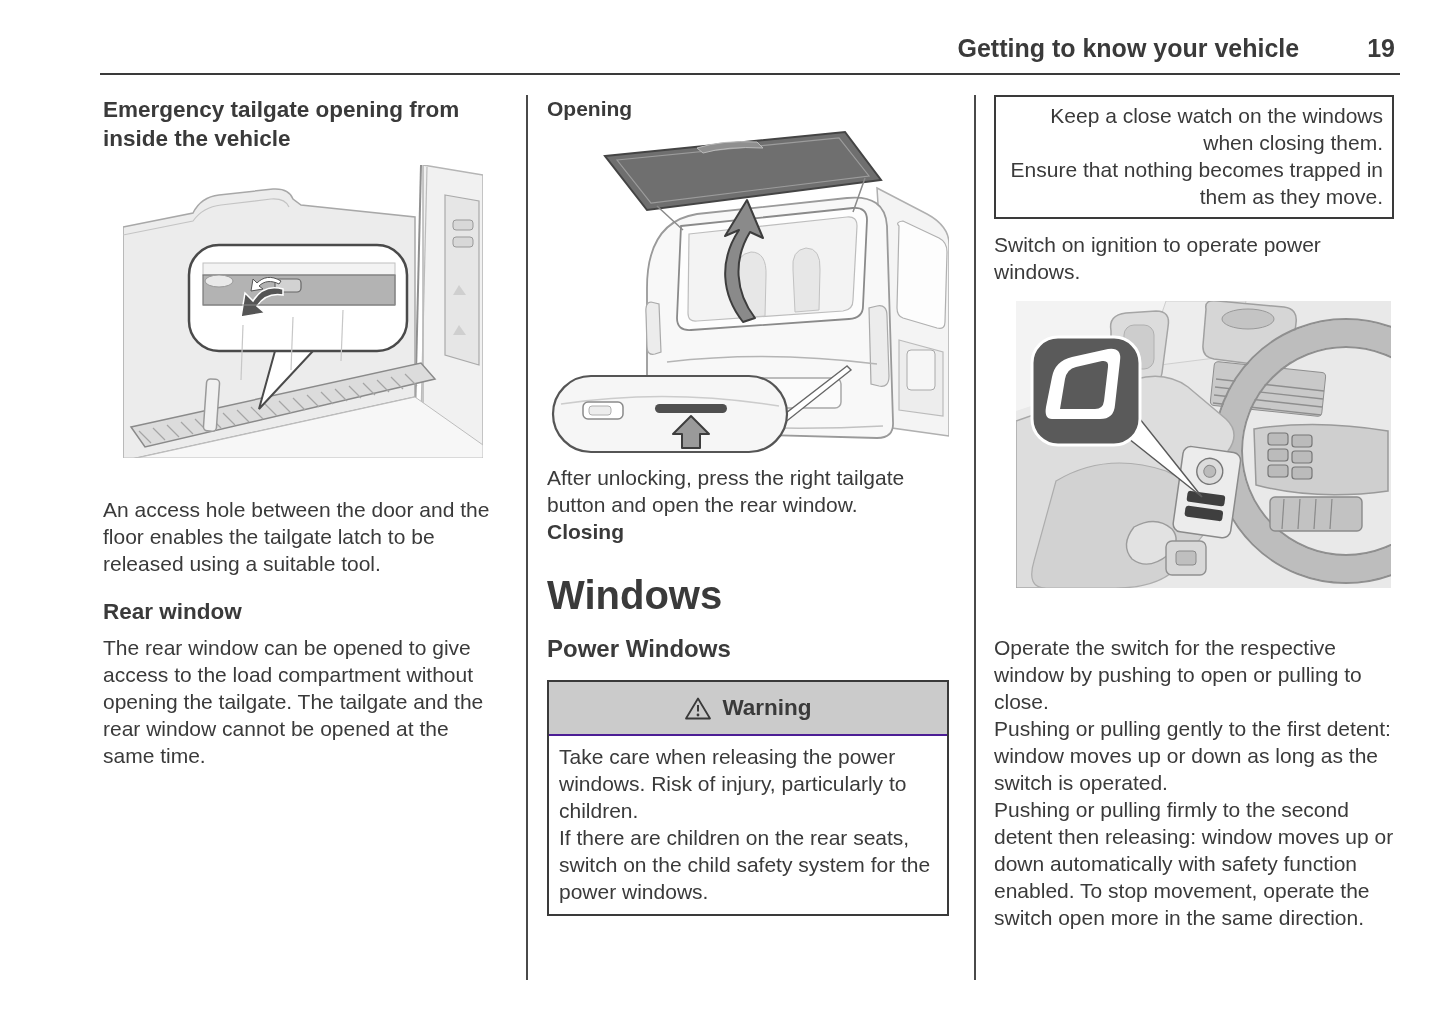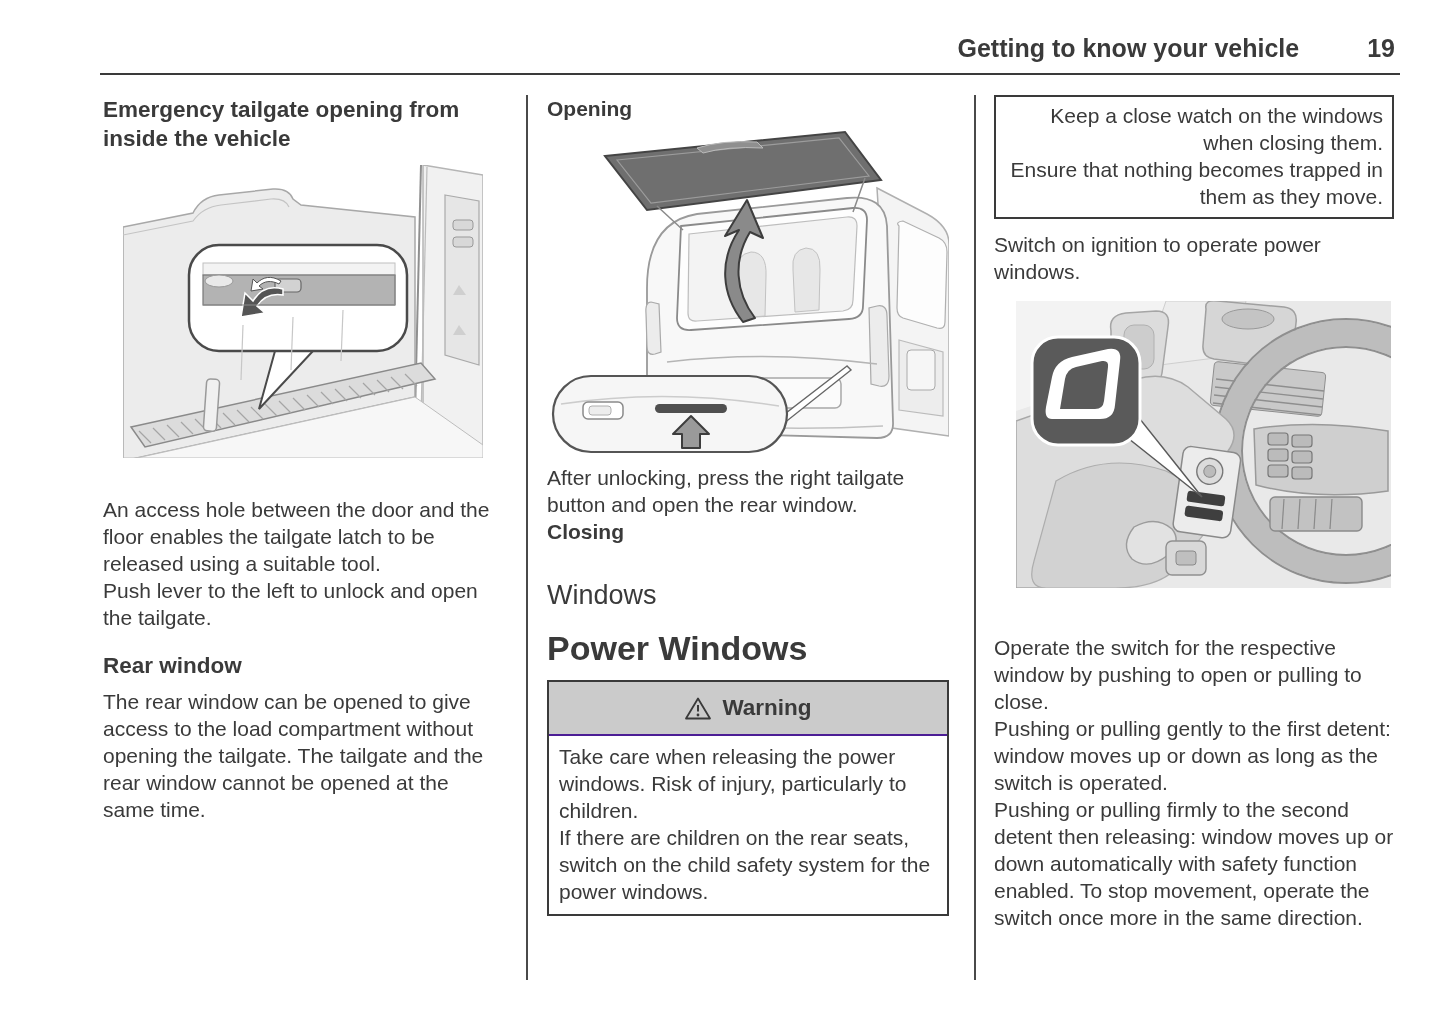--- a/index.html
+++ b/index.html
@@ -18,22 +18,22 @@
   .col2{width:402px;flex:none;}
   .col3{width:400px;flex:none;}
   .vdivider{width:2px;background:#4a4a4a;flex:none;height:885px;}
   .vd1{margin:0 19px 0 26px;}
   .vd2{margin:0 18px 0 25px;}
 
   
   .body-p{font-size:21px;line-height:27px;margin:0;}
   .bold-label{font-size:21px;line-height:27px;font-weight:bold;margin:0;}
   .h-section{font-size:22.5px;line-height:29px;font-weight:bold;margin:0;}
-  .h-big{font-size:27px;line-height:40px;font-weight:normal;margin:30px 0 8px 0;}
-  .h-mid{font-size:34px;line-height:33px;font-weight:bold;margin:17px 0 0 0;}
+  .h-big{font-size:40px;line-height:40px;font-weight:bold;margin:30px 0 8px 0;}
+  .h-mid{font-size:24px;line-height:33px;font-weight:bold;margin:17px 0 0 0;}
 
   .illus{display:block;}
   .illus1{margin:12px 0 0 20px;}
   .illus2{margin:4px 0 0 0;}
   .illus3{margin:16px 0 0 22px;}
 
   .mt38{margin-top:38px;}
   .mt20{margin-top:20px;}
   .mt12{margin-top:12px;}
   .mt8{margin-top:8px;}
@@ -120,21 +120,20 @@
         <path d="M160,124 C146,120 136,126 130,136 L122,128 L118,152 L142,148 L134,141 C140,132 148,128 160,130 Z" fill="#555555" stroke="#ffffff" stroke-width="1.5"></path>
         <path d="M158,116 C148,110 140,112 134,118 L130,114 L128,126 L140,124 L136,121 C141,116 148,115 156,119 Z" fill="#ffffff" stroke="#555555" stroke-width="1"></path>
         <path d="M80,140 L272,140 L272,110" fill="none" stroke="#8d8d8d" stroke-width="1"></path>
 
         <line x1="120" y1="160" x2="118" y2="215" stroke="#c7c7c7" stroke-width="1.2"></line>
         <line x1="170" y1="152" x2="168" y2="205" stroke="#c7c7c7" stroke-width="1.2"></line>
         <line x1="220" y1="145" x2="218" y2="196" stroke="#c7c7c7" stroke-width="1.2"></line>
       </svg>
 
       <p class="body-p mt38">An access hole between the door and the floor enables the tailgate latch to be released using a suitable tool.</p>
-      <p class="body-p">Push lever to the left to unlock and open the tailgate.</p>
 
       <h3 class="h-section mt20">Rear window</h3>
       <p class="body-p mt8">The rear window can be opened to give access to the load compartment without opening the tailgate. The tailgate and the rear window cannot be opened at the same time.</p>
     </section>
 
     <div class="vdivider vd1"></div>
 
     <section class="col2">
       <p class="bold-label">Opening</p>
 
@@ -277,17 +276,17 @@
 
         <rect x="16" y="36" width="108" height="108" rx="26" fill="#5a5a5a" stroke="#ffffff" stroke-width="3"></rect>
         <g>
           <path d="M36,118 Q28,118 30,106 L36,76 Q39,60 56,56 L92,48 Q106,46 104,60 L99,104 Q98,118 84,118 Z" fill="#ffffff"></path>
           <path d="M44,108 L49,78 Q51,68 60,66 L86,60 Q93,59 92,66 L88,100 Q87,108 79,108 Z" fill="#5a5a5a"></path>
         </g>
       </svg>
 
       <p class="body-p mt46">Operate the switch for the respective window by pushing to open or pulling to close.</p>
       <p class="body-p">Pushing or pulling gently to the first detent: window moves up or down as long as the switch is operated.</p>
-      <p class="body-p">Pushing or pulling firmly to the second detent then releasing: window moves up or down automatically with safety function enabled. To stop movement, operate the switch once more in the same direction.</p>
+      <p class="body-p">Pushing or pulling firmly to the second detent then releasing: window moves up or down automatically with safety function enabled. To stop movement, operate the switch open more in the same direction.</p>
     </section>
 
   </div>
 </div>
 
 </body></html>

